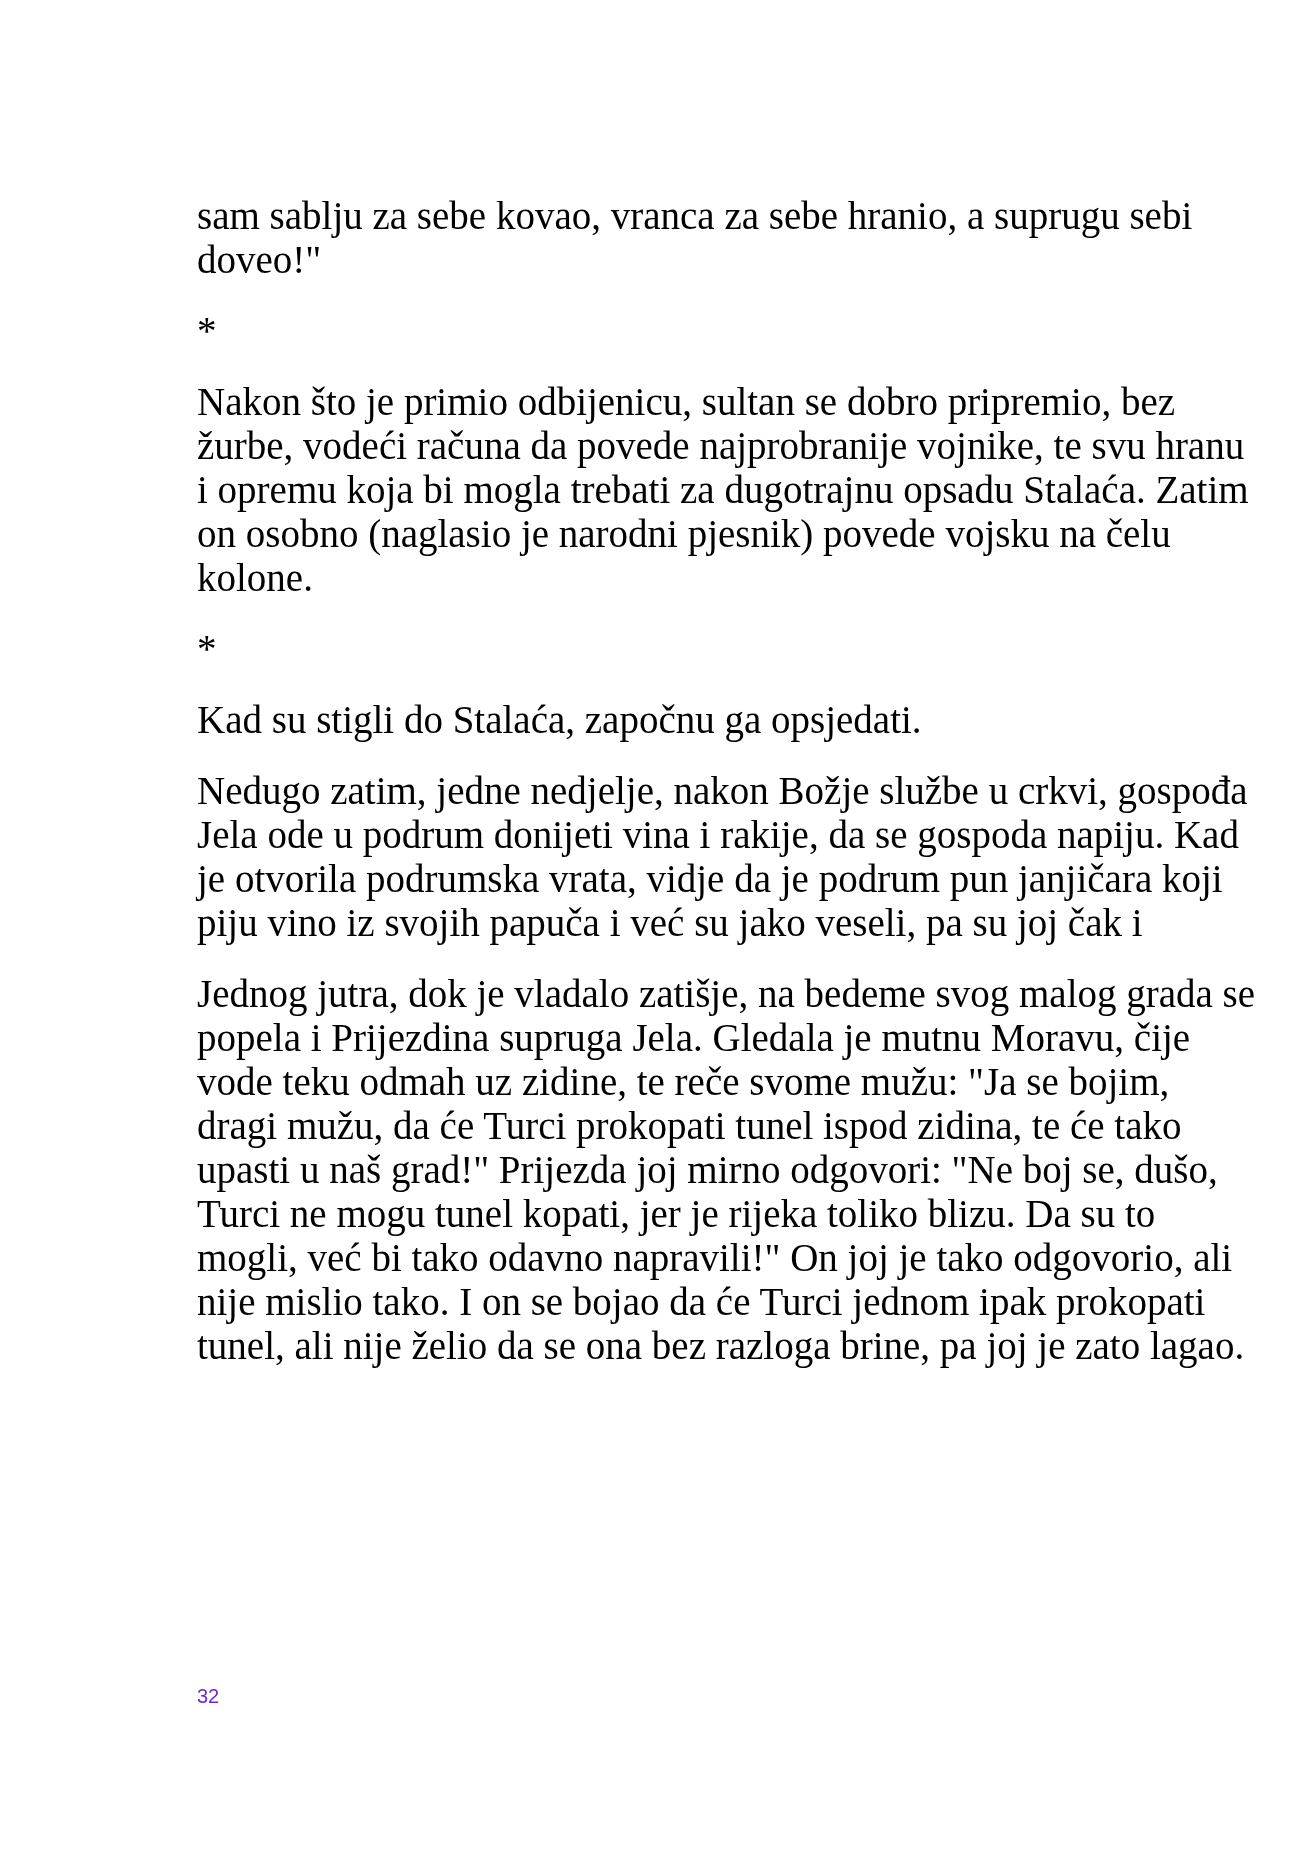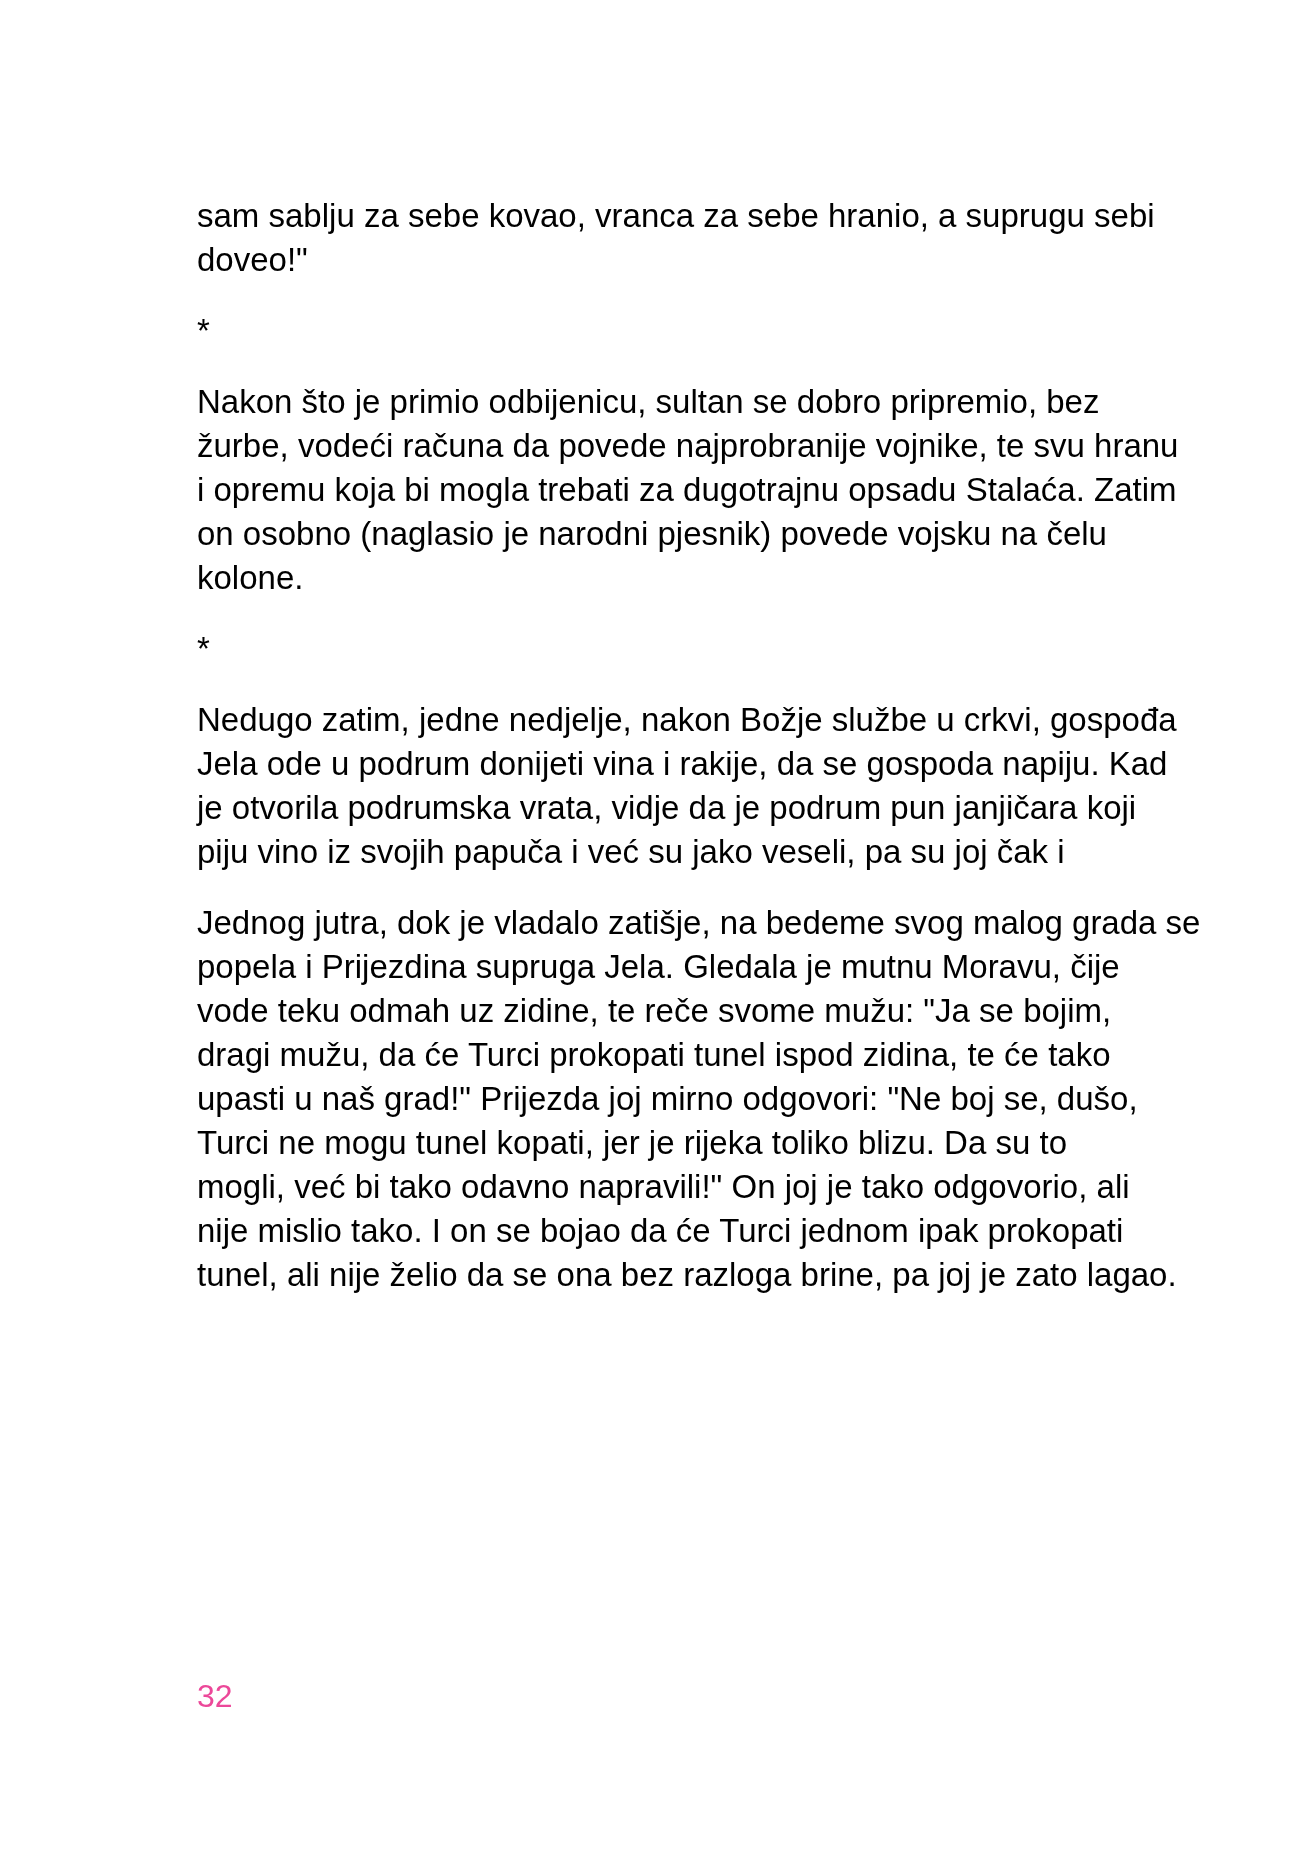--- a/index.html
+++ b/index.html
@@ -15,51 +15,52 @@
     overflow: hidden;
   }
   .text-column {
     position: absolute;
     left: 197px;
     top: 194px;
     width: 1010px;
   }
   .para {
     margin: 0 0 27px 0;
-    font-family: Liberation Sans, sans-serif;
-    font-size: 33px;
+    font-family: Liberation Serif, serif;
+    font-size: 39px;
     line-height: 44px;
     color: #000000;
     white-space: pre;
     text-align: left;
   }
   .page-number {
     position: absolute;
     left: 197px;
     top: 1674px;
     font-family: "Liberation Sans", "DejaVu Sans", sans-serif;
-    font-size: 32px;
+    font-size: 20px;
     line-height: 44px;
-    color: #ec4899;
+    color: #6d28d9;
   }
 </style>
 </head>
 <body>
 
 <div class="page">
   <div class="text-column">
     <p class="para">sam sablju za sebe kovao, vranca za sebe hranio, a suprugu sebi
 doveo!"</p>
     <p class="para">*</p>
     <p class="para">Nakon što je primio odbijenicu, sultan se dobro pripremio, bez
 žurbe, vodeći računa da povede najprobranije vojnike, te svu hranu
 i opremu koja bi mogla trebati za dugotrajnu opsadu Stalaća. Zatim
 on osobno (naglasio je narodni pjesnik) povede vojsku na čelu
 kolone.</p>
     <p class="para">*</p>
+    <p class="para">Kad su stigli do Stalaća, započnu ga opsjedati.</p>
     <p class="para">Nedugo zatim, jedne nedjelje, nakon Božje službe u crkvi, gospođa
 Jela ode u podrum donijeti vina i rakije, da se gospoda napiju. Kad
 je otvorila podrumska vrata, vidje da je podrum pun janjičara koji
 piju vino iz svojih papuča i već su jako veseli, pa su joj čak i</p>
     <p class="para">Jednog jutra, dok je vladalo zatišje, na bedeme svog malog grada se
 popela i Prijezdina supruga Jela. Gledala je mutnu Moravu, čije
 vode teku odmah uz zidine, te reče svome mužu: "Ja se bojim,
 dragi mužu, da će Turci prokopati tunel ispod zidina, te će tako
 upasti u naš grad!" Prijezda joj mirno odgovori: "Ne boj se, dušo,
 Turci ne mogu tunel kopati, jer je rijeka toliko blizu. Da su to

